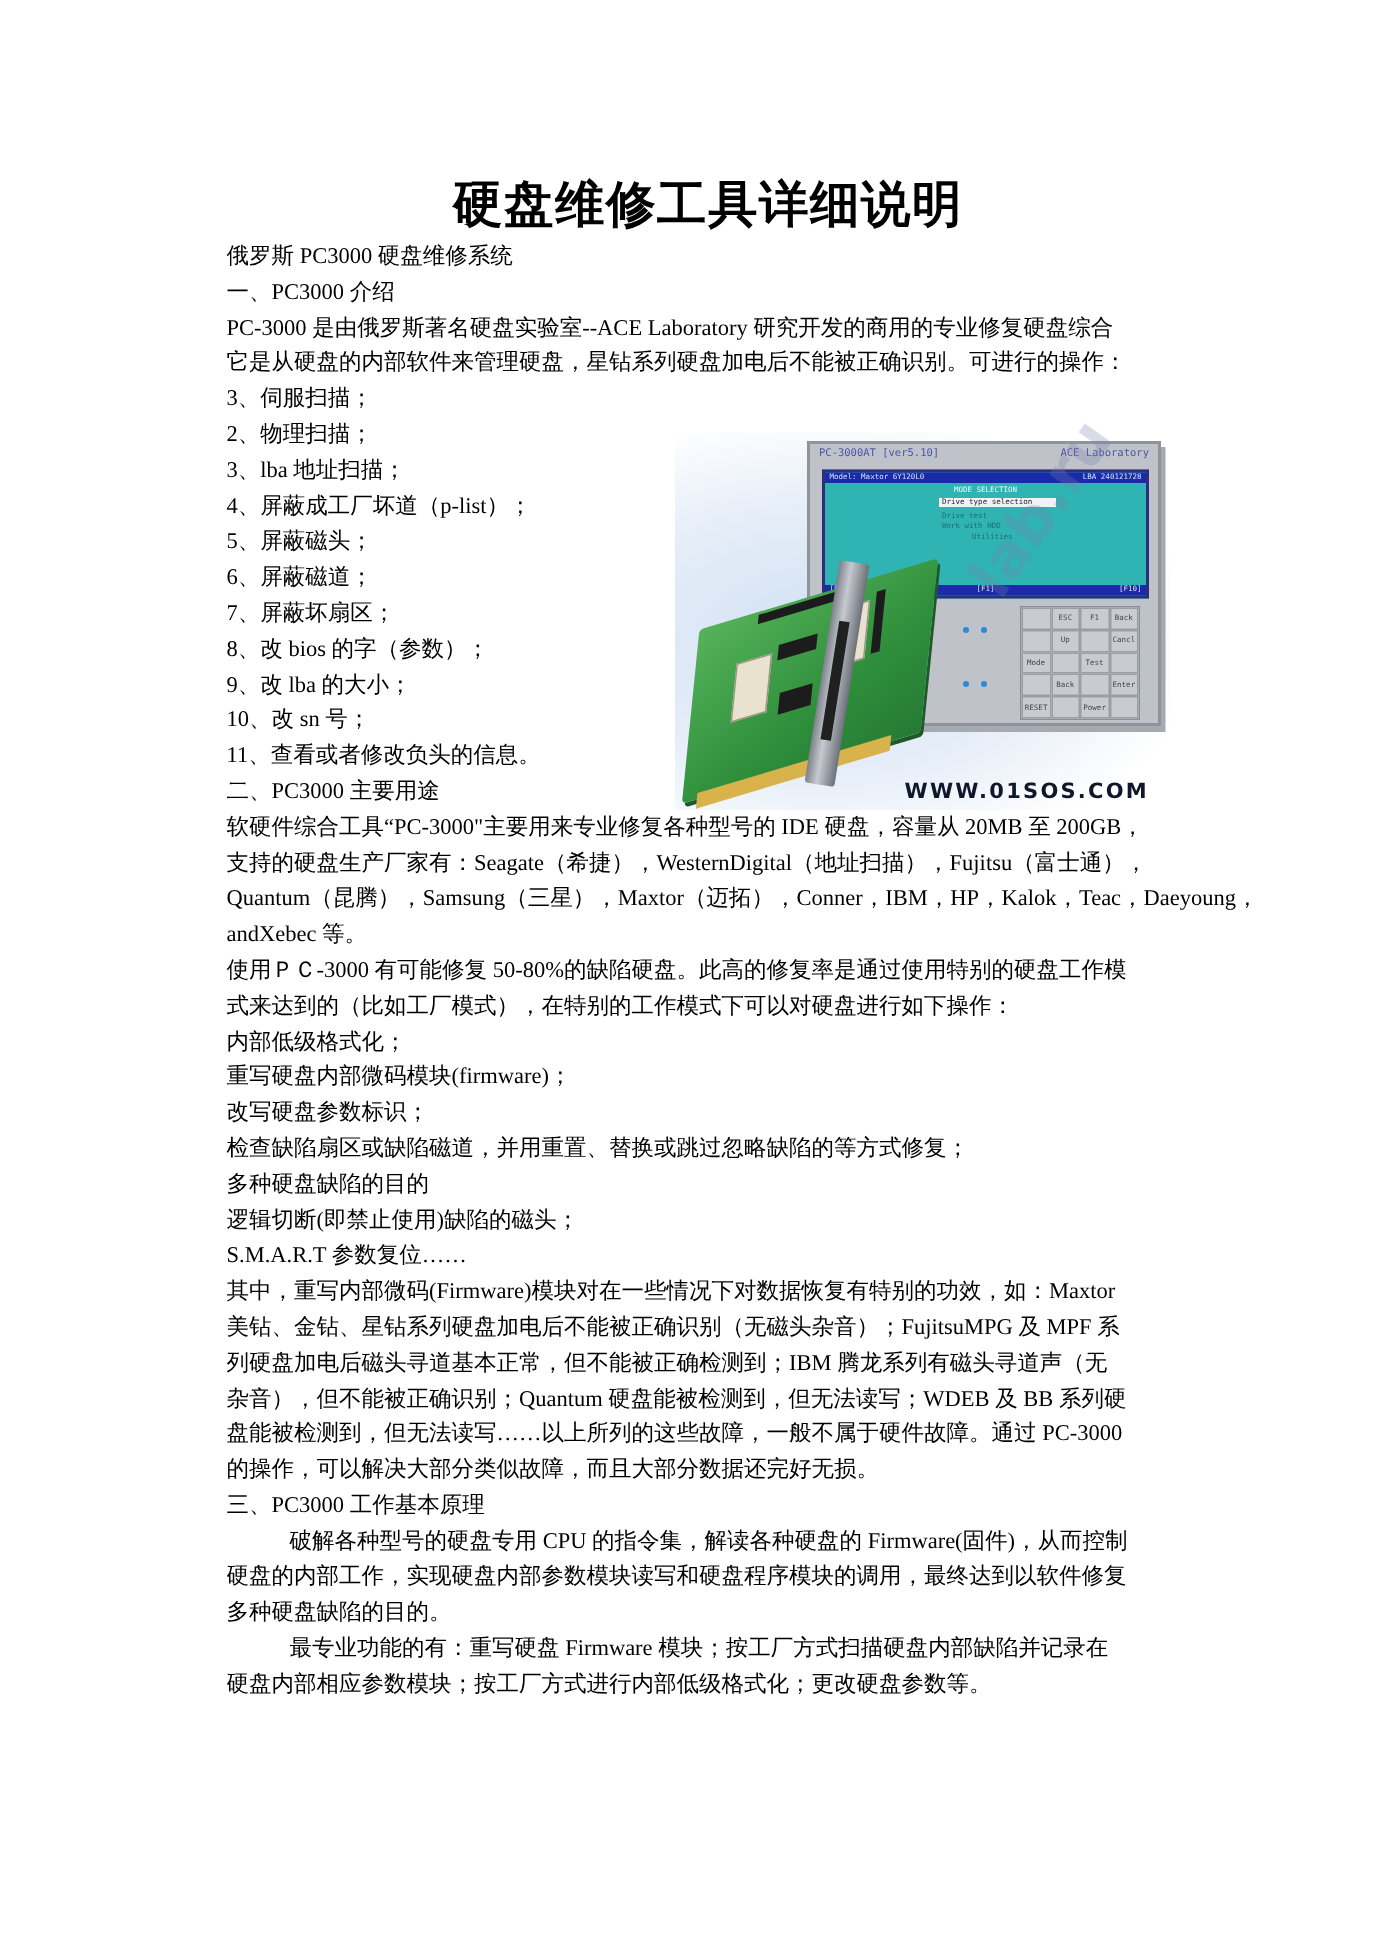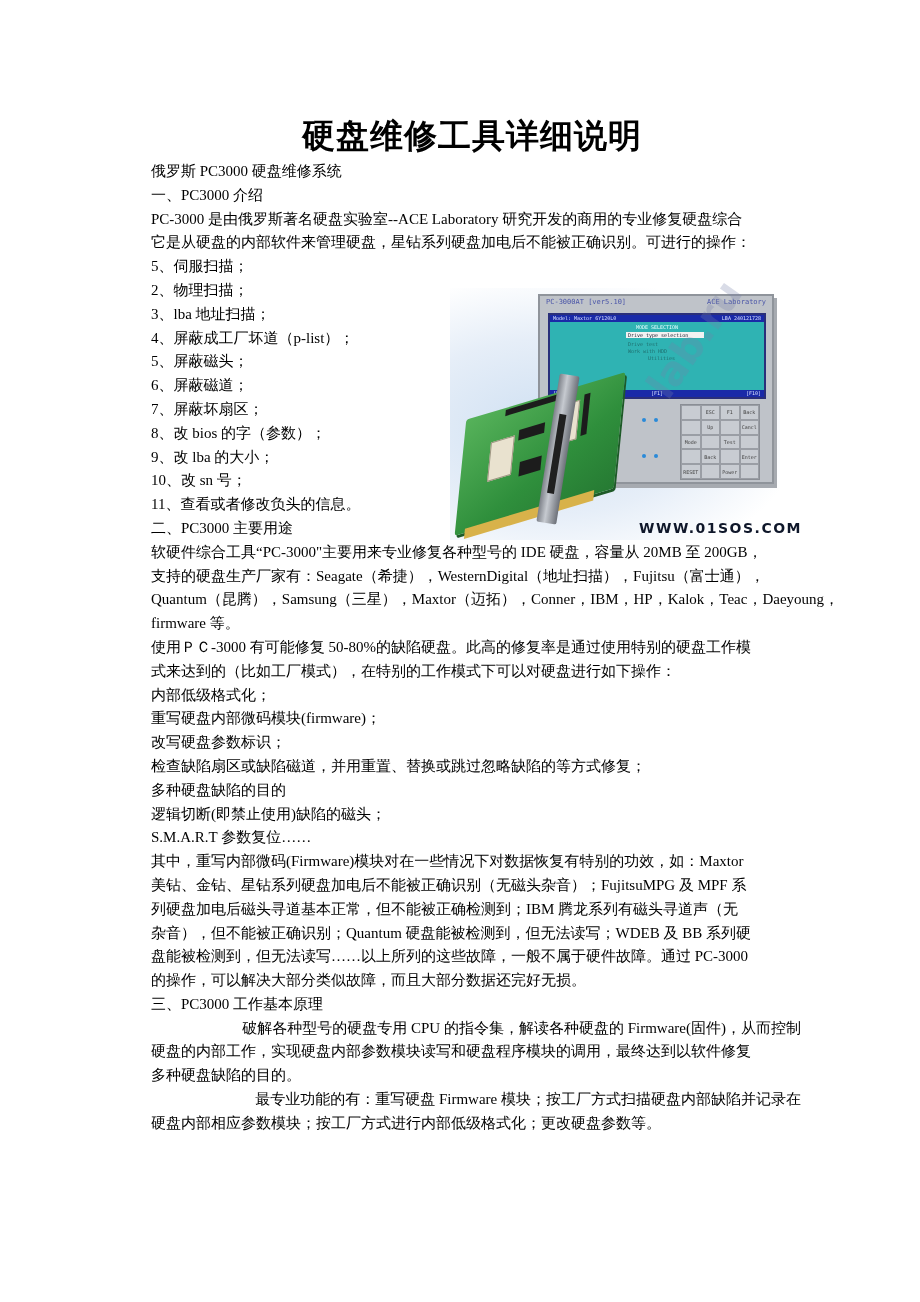--- a/index.html
+++ b/index.html
@@ -4,22 +4,22 @@
 <style>
   html, body { margin: 0; padding: 0; background: #ffffff; }
   body { width: 920px; height: 1302px; position: relative; overflow: hidden;
          font-family: "Liberation Serif", "DejaVu Serif", serif; color: #000; }
   .page { position: absolute; left: 12px; top: 0; width: 760px; height: 1302px; background: #fff; }
   .title { position: absolute; left: 0; width: 920px; top: 112px; text-align: center;
            font-family: "DejaVu Sans", "Liberation Sans", sans-serif; font-weight: bold;
            font-size: 33px; letter-spacing: 1px; line-height: 48px; }
   .content { position: absolute; left: 139px; top: 160px; width: 650px; font-size: 15px; line-height: 23.8px; }
   .line { white-space: nowrap; height: 23.8px; }
-  .indent { text-indent: 2.8em; text-align: right; }
-  .figure { position: absolute; left: 438px; top: 288px; width: 330px; height: 252px; padding-left: 36px; }
+  .indent { text-indent: 2.8em; }
+  .figure { position: absolute; left: 438px; top: 288px; width: 330px; height: 252px; }
   .fig-bg { position: absolute; left: 0; top: 0; width: 330px; height: 252px;
             background: radial-gradient(ellipse at 30% 55%, #cfe0f2 0%, #e6eef8 45%, #ffffff 78%); }
   .monitor { position: absolute; left: 88px; top: 6px; width: 232px; height: 186px;
              background: #bfc3c9; border: 2px solid #8f949b; box-shadow: 3px 4px 0 #a6aab0; }
   .mon-title { position: absolute; left: 6px; top: 2px; right: 6px; height: 12px;
                font-family: "DejaVu Sans Mono", monospace; font-size: 7px; color: #4a55a8;
                display: flex; justify-content: space-between; }
   .screen { position: absolute; left: 8px; top: 17px; width: 214px; height: 82px;
             background: #2fb3b3; border: 2px solid #2a2f7a; }
   .scr-bar { position: absolute; left: 0; right: 0; height: 7px; background: #1a2aa8;
@@ -60,37 +60,37 @@
 <div class="page">
 
   <div class="title">硬盘维修工具详细说明</div>
 
   <div class="content">
     <div class="line">俄罗斯 PC3000 硬盘维修系统</div>
     <div class="line">一、PC3000 介绍</div>
     <div class="line">PC-3000 是由俄罗斯著名硬盘实验室--ACE Laboratory 研究开发的商用的专业修复硬盘综合</div>
     <div class="line">它是从硬盘的内部软件来管理硬盘，星钻系列硬盘加电后不能被正确识别。可进行的操作：</div>
 
-    <div class="line">5、伺服扫描；</div>
+    <div class="line">3、伺服扫描；</div>
     <div class="line">2、物理扫描；</div>
     <div class="line">3、lba 地址扫描；</div>
     <div class="line">4、屏蔽成工厂坏道（p-list）；</div>
     <div class="line">5、屏蔽磁头；</div>
     <div class="line">6、屏蔽磁道；</div>
     <div class="line">7、屏蔽坏扇区；</div>
     <div class="line">8、改 bios 的字（参数）；</div>
     <div class="line">9、改 lba 的大小；</div>
     <div class="line">10、改 sn 号；</div>
     <div class="line">11、查看或者修改负头的信息。</div>
 
     <div class="line">二、PC3000 主要用途</div>
     <div class="line">软硬件综合工具“PC-3000"主要用来专业修复各种型号的 IDE 硬盘，容量从 20MB 至 200GB，</div>
     <div class="line">支持的硬盘生产厂家有：Seagate（希捷），WesternDigital（地址扫描），Fujitsu（富士通），</div>
     <div class="line">Quantum（昆腾），Samsung（三星），Maxtor（迈拓），Conner，IBM，HP，Kalok，Teac，Daeyoung，</div>
-    <div class="line">firmware 等。</div>
+    <div class="line">andXebec 等。</div>
     <div class="line">使用ＰＣ-3000 有可能修复 50-80%的缺陷硬盘。此高的修复率是通过使用特别的硬盘工作模</div>
     <div class="line">式来达到的（比如工厂模式），在特别的工作模式下可以对硬盘进行如下操作：</div>
     <div class="line">内部低级格式化；</div>
     <div class="line">重写硬盘内部微码模块(firmware)；</div>
     <div class="line">改写硬盘参数标识；</div>
     <div class="line">检查缺陷扇区或缺陷磁道，并用重置、替换或跳过忽略缺陷的等方式修复；</div>
     <div class="line">多种硬盘缺陷的目的</div>
     <div class="line">逻辑切断(即禁止使用)缺陷的磁头；</div>
     <div class="line">S.M.A.R.T 参数复位……</div>
     <div class="line">其中，重写内部微码(Firmware)模块对在一些情况下对数据恢复有特别的功效，如：Maxtor</div>

